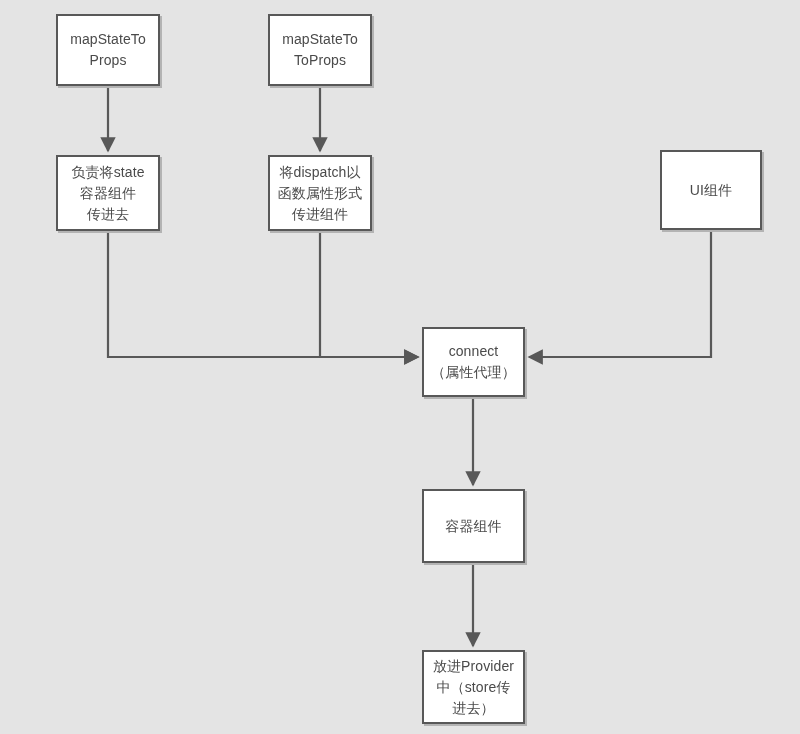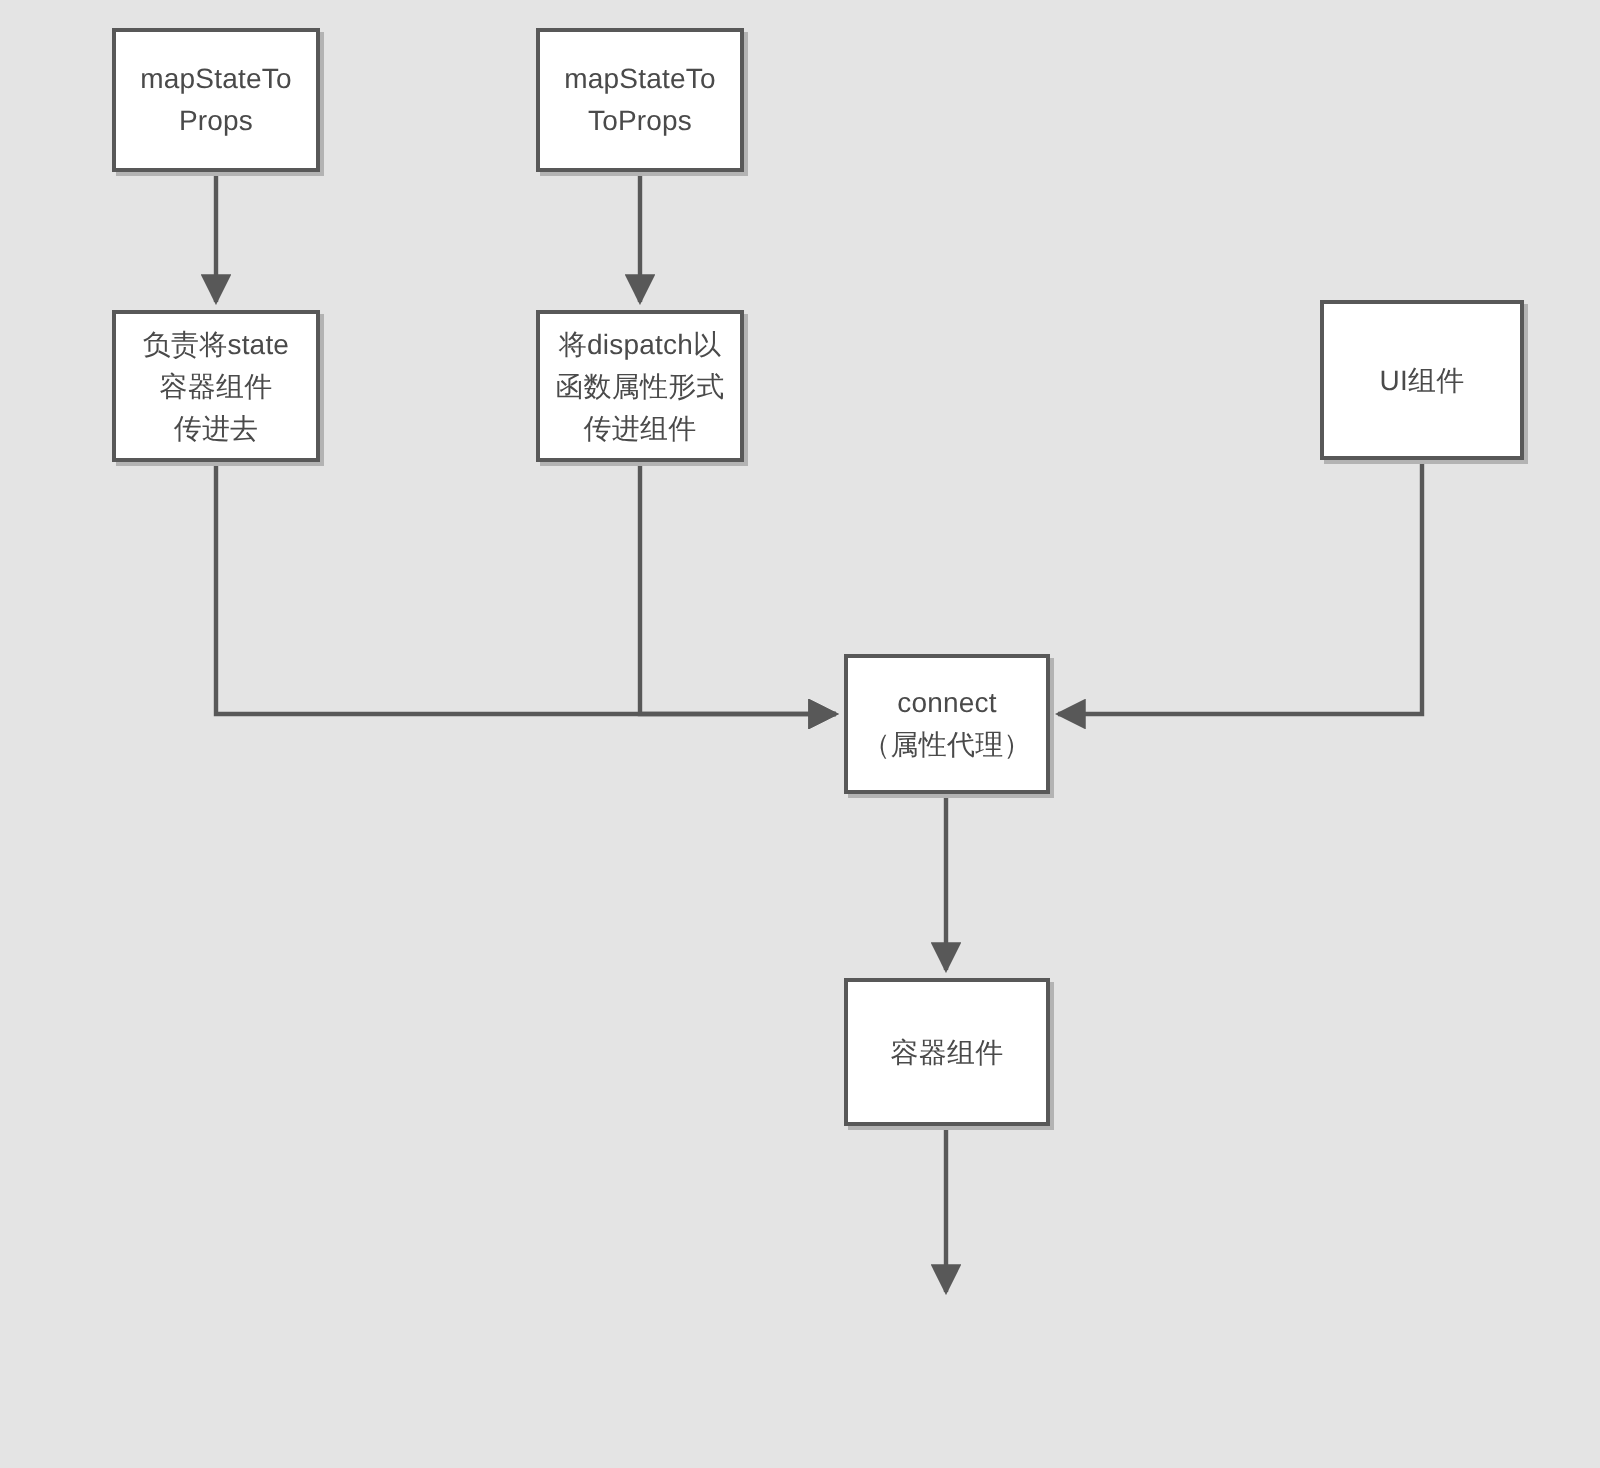--- a/index.html
+++ b/index.html
@@ -78,14 +78,17 @@
   <div class="node" style="left: 56px; top: 155px; width: 104px; height: 76px; background: rgb(255, 255, 255); border-color: rgb(88, 88, 88); color: rgb(74, 74, 74);">负责将state
 容器组件
 传进去</div>
   <div class="node" style="left: 660px; top: 150px; width: 102px; height: 80px; background: rgb(255, 255, 255); border-color: rgb(88, 88, 88); color: rgb(74, 74, 74);">UI组件</div>
   <div class="node" style="left: 268px; top: 155px; width: 104px; height: 76px; background: rgb(255, 255, 255); border-color: rgb(88, 88, 88); color: rgb(74, 74, 74);">将dispatch以
 函数属性形式
 传进组件</div>
   <div class="node" style="left: 422px; top: 327px; width: 103px; height: 70px; background: rgb(255, 255, 255); border-color: rgb(88, 88, 88); color: rgb(74, 74, 74);">connect
 （属性代理）</div>
   <div class="node" style="left: 422px; top: 489px; width: 103px; height: 74px; background: rgb(255, 255, 255); border-color: rgb(88, 88, 88); color: rgb(74, 74, 74);">容器组件</div>
+  <div class="node" style="left: 422px; top: 650px; width: 103px; height: 74px; background: rgb(255, 255, 255); border-color: rgb(88, 88, 88); color: rgb(74, 74, 74);">放进Provider
+中（store传
+进去）</div>
 
 </div>
 
 </body></html>

